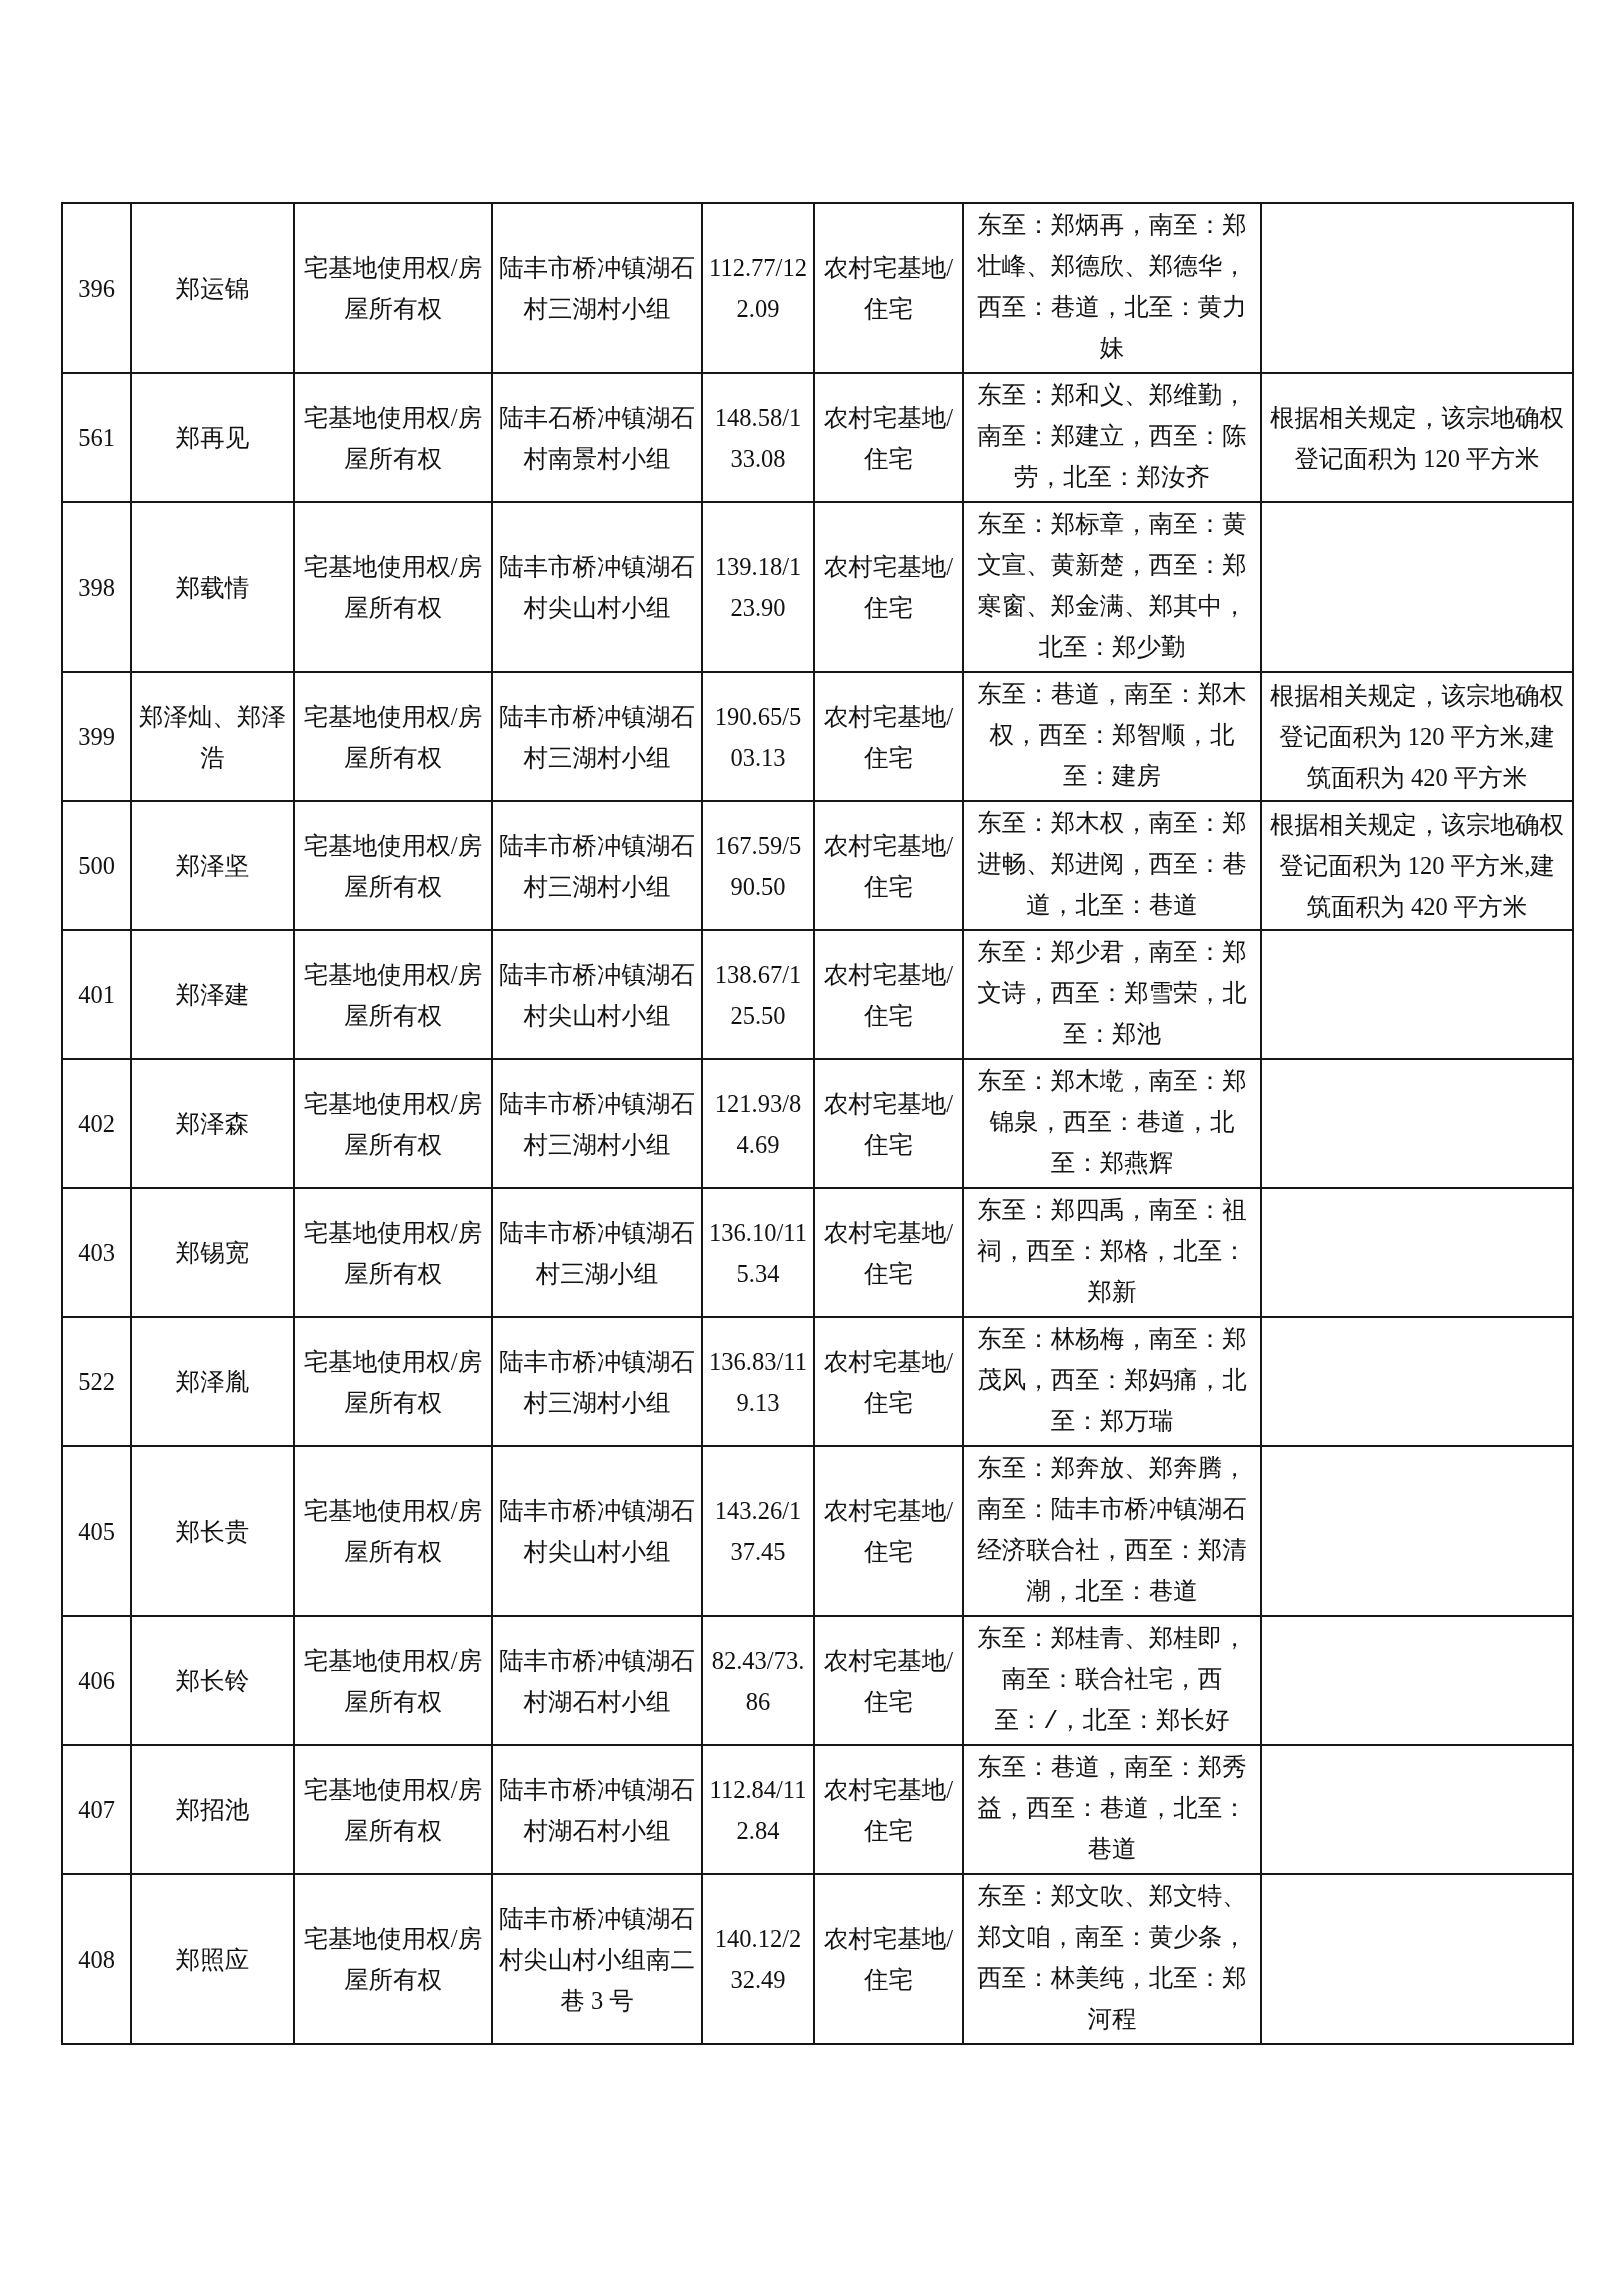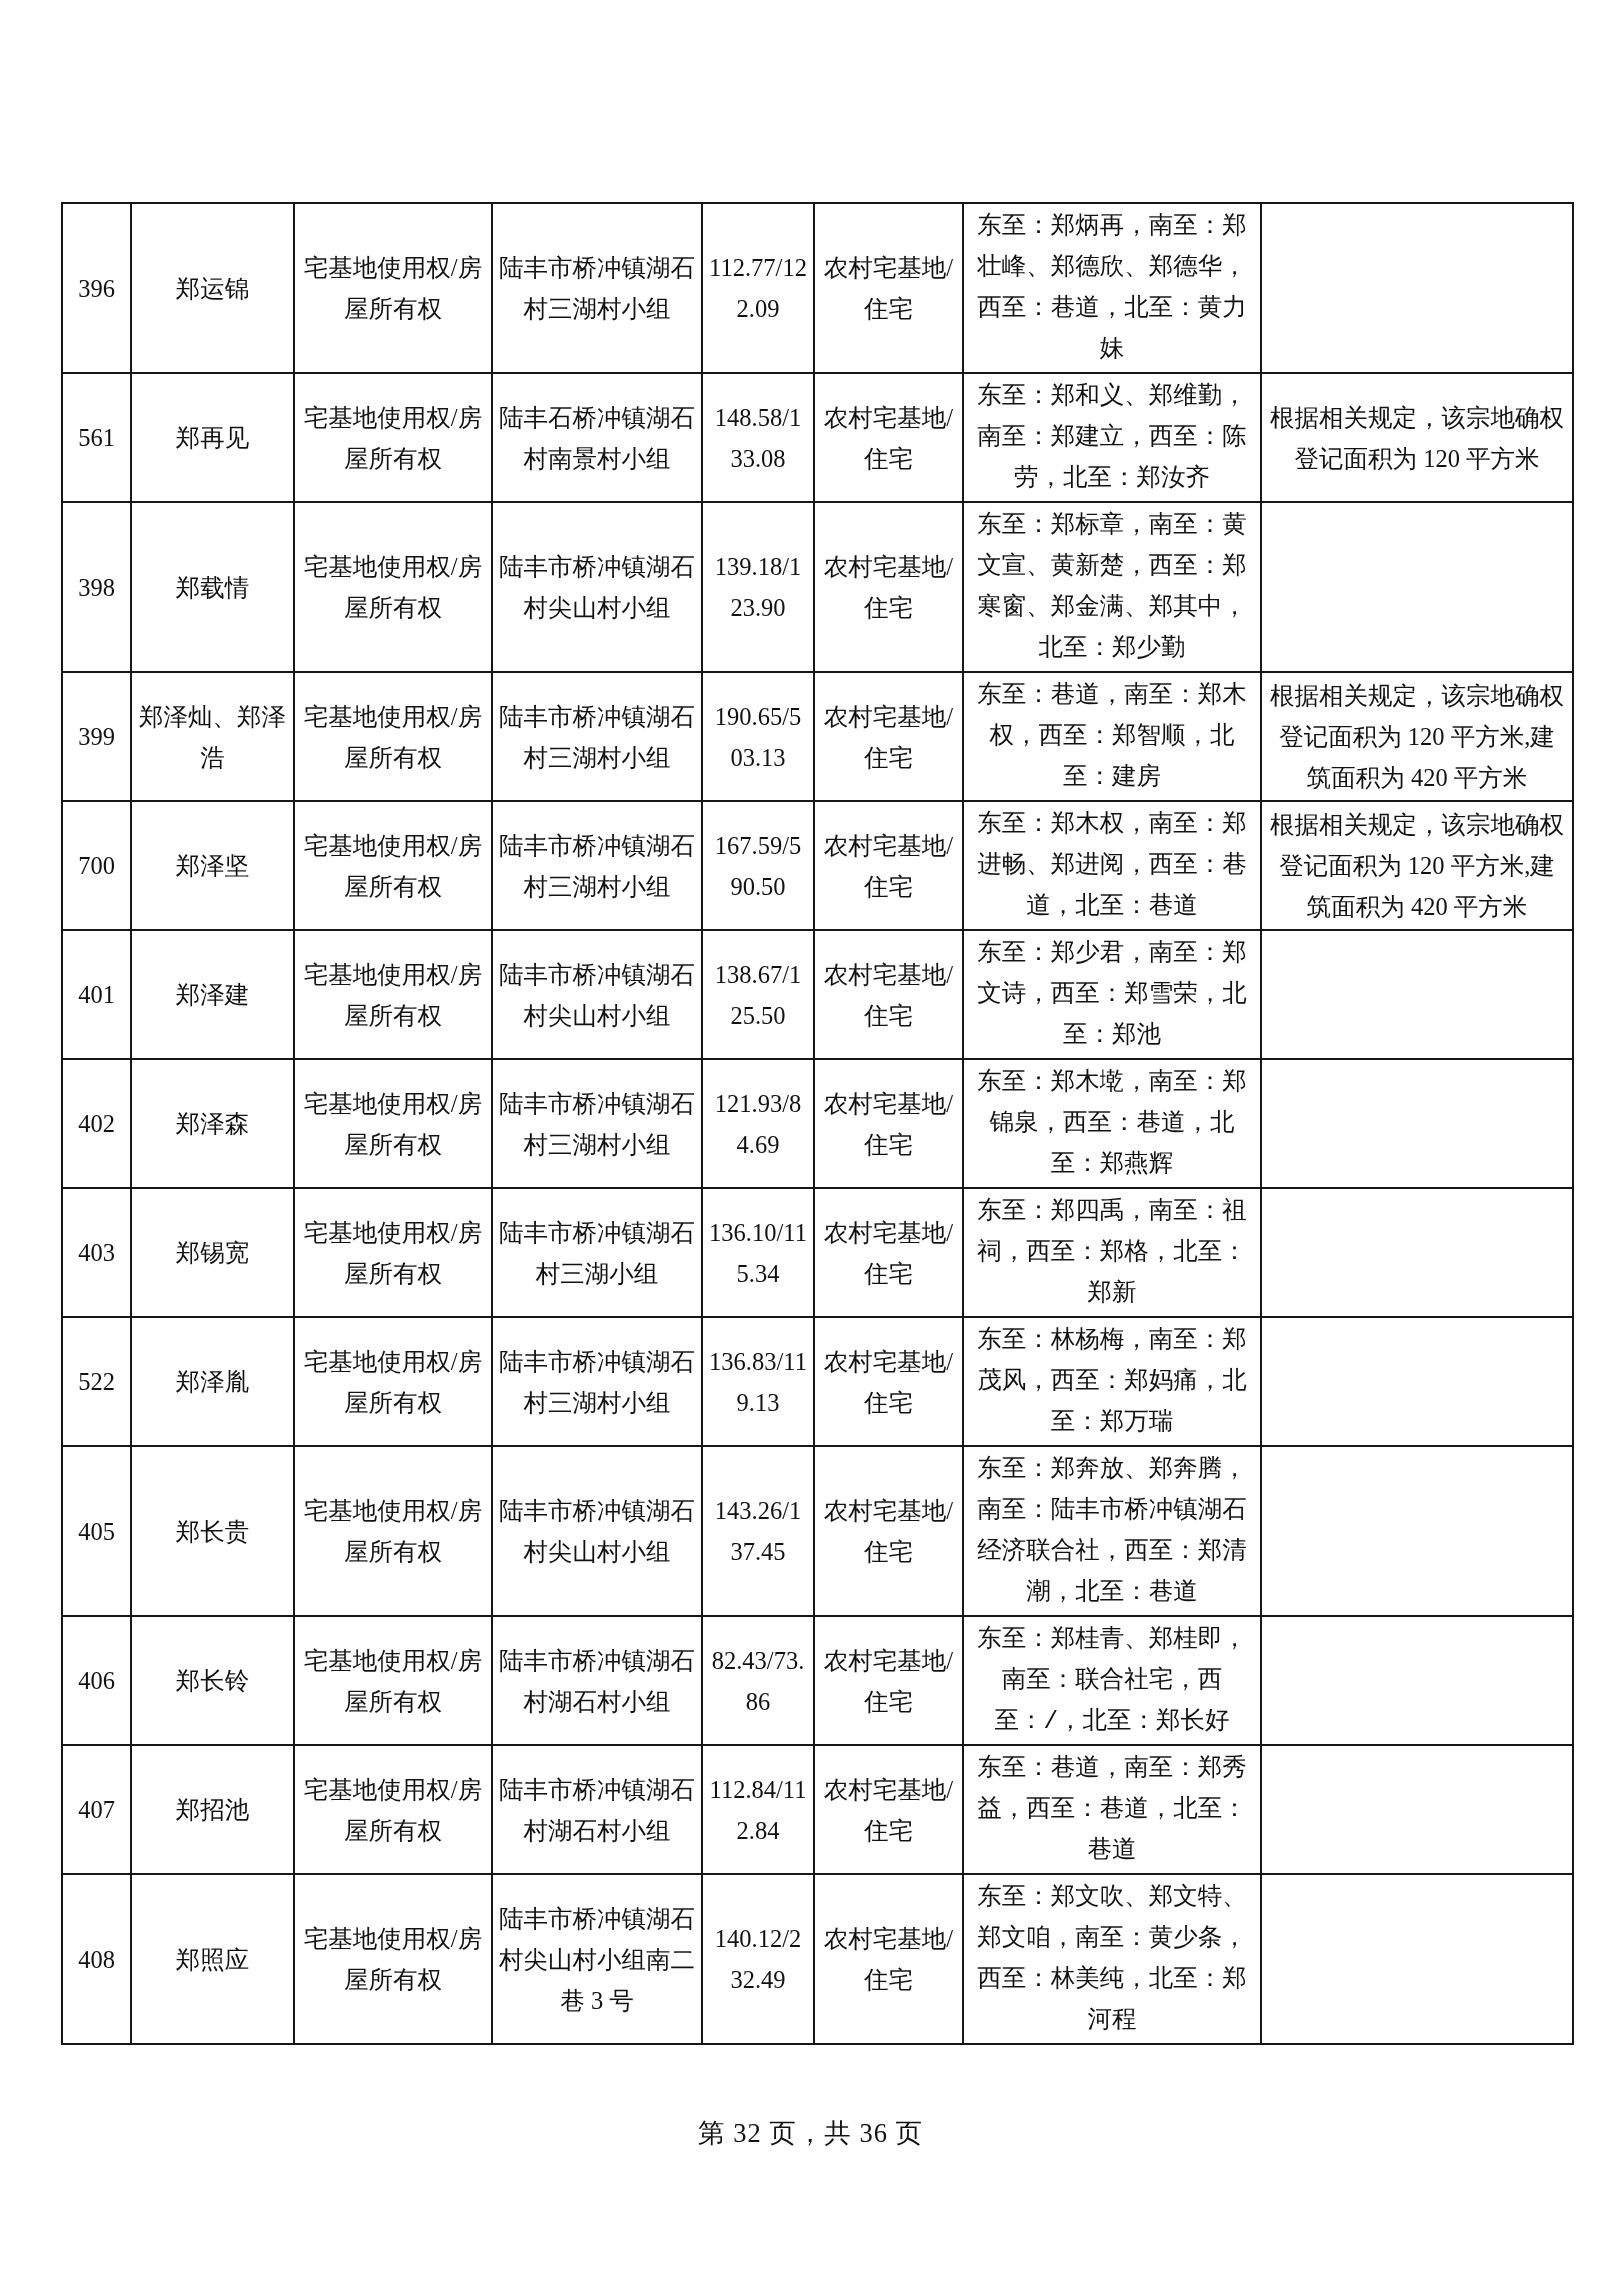--- a/index.html
+++ b/index.html
@@ -107,21 +107,21 @@
           <td>399</td>
           <td>郑泽灿、郑泽浩</td>
           <td>宅基地使用权/房屋所有权</td>
           <td>陆丰市桥冲镇湖石村三湖村小组</td>
           <td class="cell-area">190.65/503.13</td>
           <td>农村宅基地/住宅</td>
           <td class="cell-boundary">东至：巷道，南至：郑木权，西至：郑智顺，北至：建房</td>
           <td class="cell-remark">根据相关规定，该宗地确权登记面积为 120 平方米,建筑面积为 420 平方米</td>
         </tr>
         <tr>
-          <td>700</td>
+          <td>500</td>
           <td>郑泽坚</td>
           <td>宅基地使用权/房屋所有权</td>
           <td>陆丰市桥冲镇湖石村三湖村小组</td>
           <td class="cell-area">167.59/590.50</td>
           <td>农村宅基地/住宅</td>
           <td class="cell-boundary">东至：郑木权，南至：郑进畅、郑进阅，西至：巷道，北至：巷道</td>
           <td class="cell-remark">根据相关规定，该宗地确权登记面积为 120 平方米,建筑面积为 420 平方米</td>
         </tr>
         <tr>
           <td>401</td>
@@ -199,16 +199,15 @@
           <td>宅基地使用权/房屋所有权</td>
           <td>陆丰市桥冲镇湖石村尖山村小组南二巷 3 号</td>
           <td class="cell-area">140.12/232.49</td>
           <td>农村宅基地/住宅</td>
           <td class="cell-boundary">东至：郑文吹、郑文特、郑文咱，南至：黄少条，西至：林美纯，北至：郑河程</td>
           <td class="cell-remark"></td>
         </tr>
       </tbody>
   </table>
 
-  <div class="footer">第 32 页，共 36 页</div>
 
 </div>
 
 
 </body></html>

